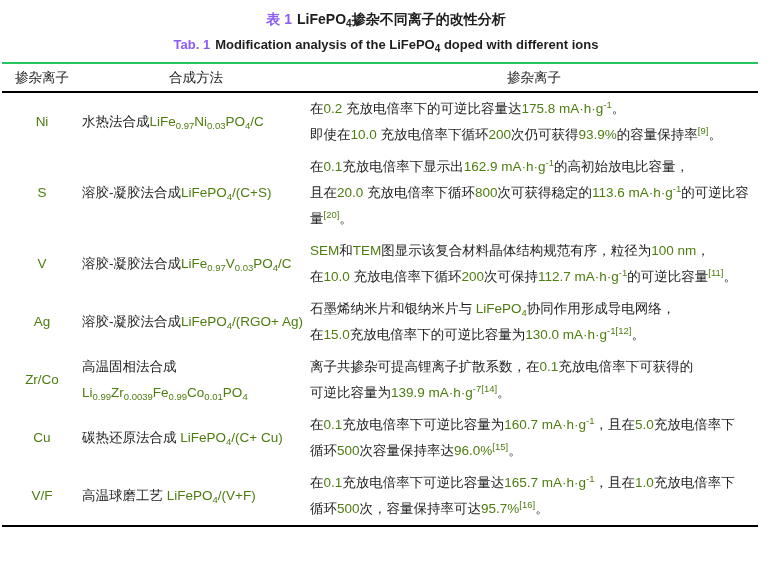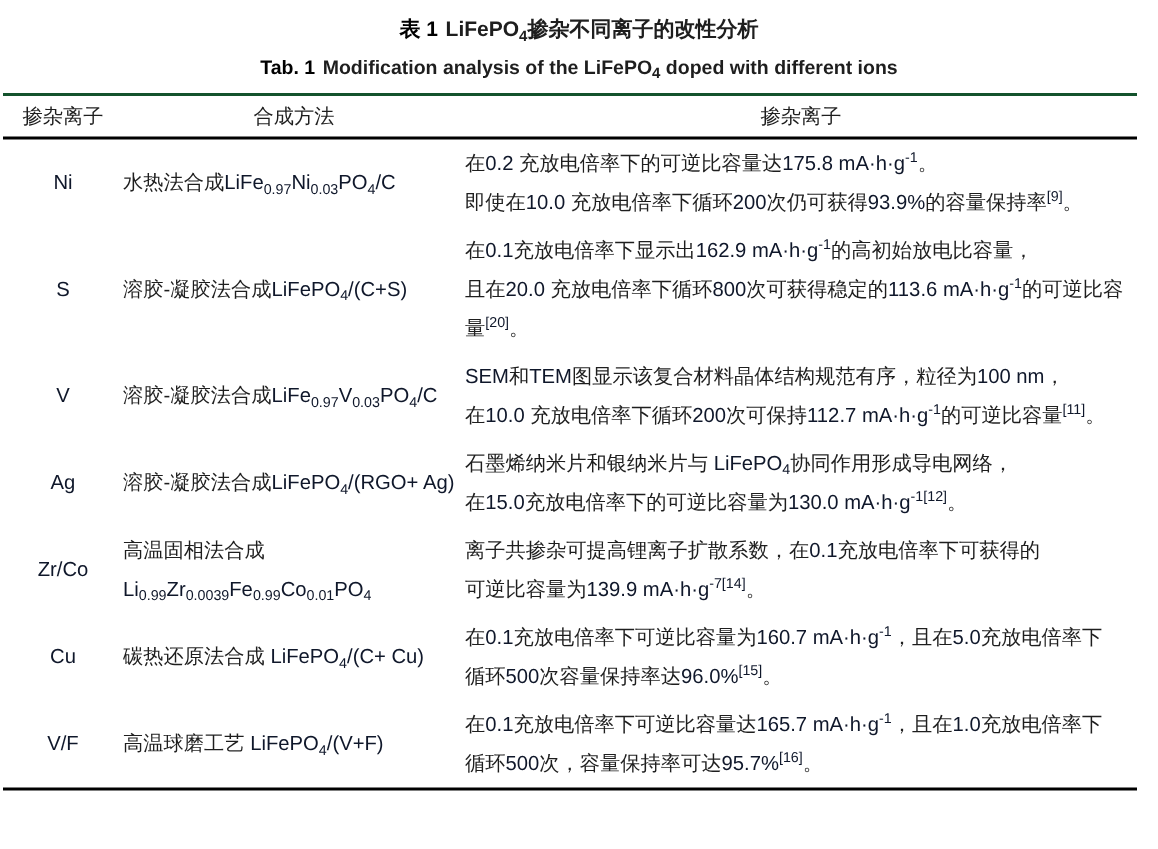--- a/index.html
+++ b/index.html
@@ -10,45 +10,45 @@
     -webkit-font-smoothing:antialiased;
   }
   .page { width:772px; }
   .caption {
     text-align:center; font-weight:bold; font-size:14px;
     padding-top:9px; height:21px; line-height:21px; white-space:nowrap;
   }
   .caption-en {
     font-size:13px; padding-top:4px; height:22px; line-height:22px;
   }
-  .accent { color:#000000; margin-right:5px; }
+  .accent { color:#8b5cf6; margin-right:5px; }
   table.mod-table {
     width:756px; margin:6px 8px 0 2px;
     border-collapse:collapse; table-layout:fixed;
     font-size:13.5px; color:#1e1e1e;
   }
   table.mod-table thead tr { height:29px; }
   table.mod-table th {
     font-weight:normal; text-align:center; vertical-align:middle;
-    border-top:2px solid #14532d; border-bottom:2px solid #000;
+    border-top:2px solid #22c55e; border-bottom:2px solid #000;
     padding:0;
     margin-top:16px;
   }
   col.c-ion { width:80px; }
   col.c-method { width:228px; }
   col.c-perf { width:448px; }
   table.mod-table td {
     vertical-align:middle; padding:3px 0;
     line-height:26px;
   }
   td.ion { text-align:center; }
   td.method, td.perf { text-align:left; }
   table.mod-table { border-bottom:2px solid #000; }
   .line { line-height:26px; white-space:nowrap; }
-  td .lat { color:#0f172a; }
+  td .lat { color:#4d7c0f; }
   sub, sup { font-size:9.5px; line-height:0; }
   sub { vertical-align:-3px; }
   sup { vertical-align:5px; }
   .caption sub { font-size:10px; }
 </style>
 </head>
 <body>
 
 <div class="page">
 

